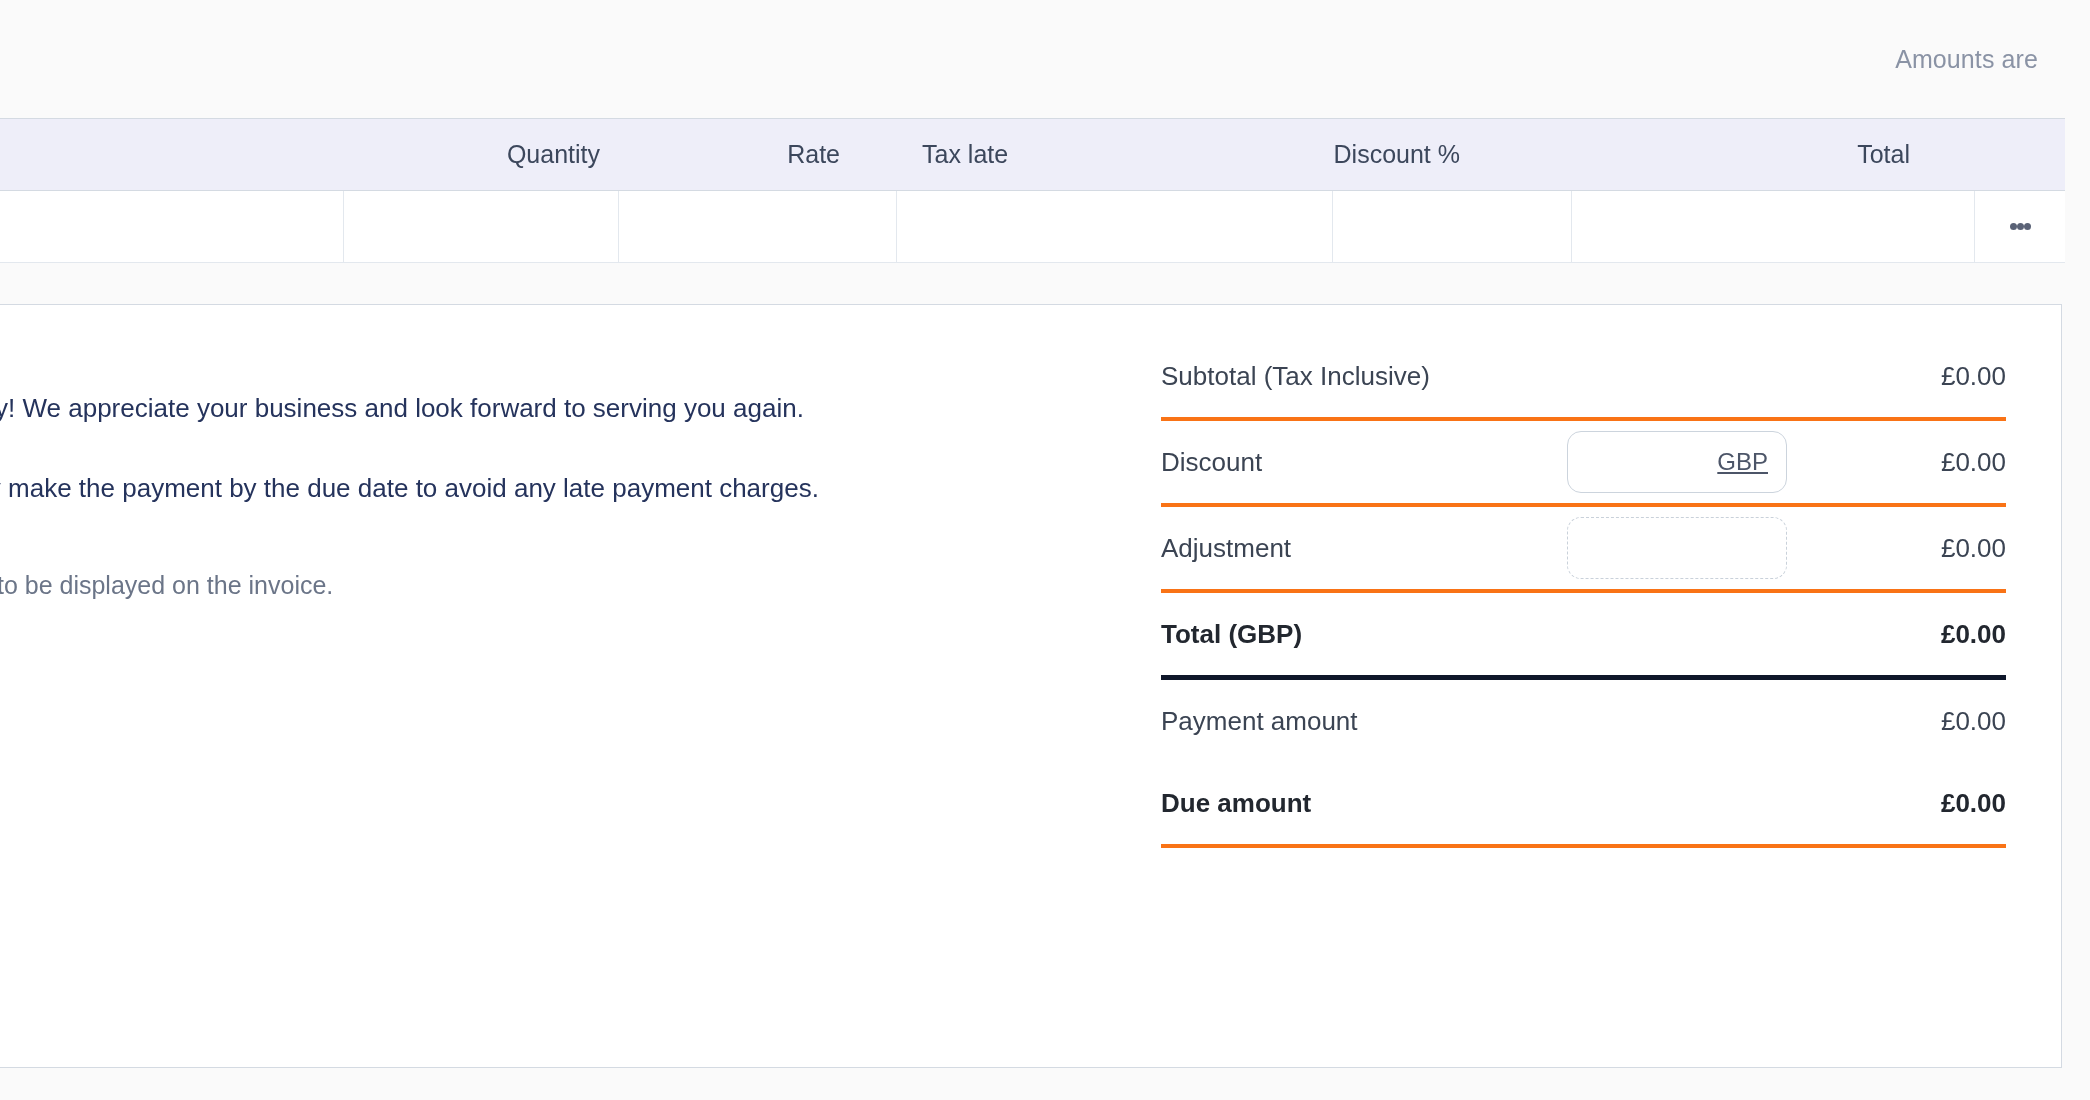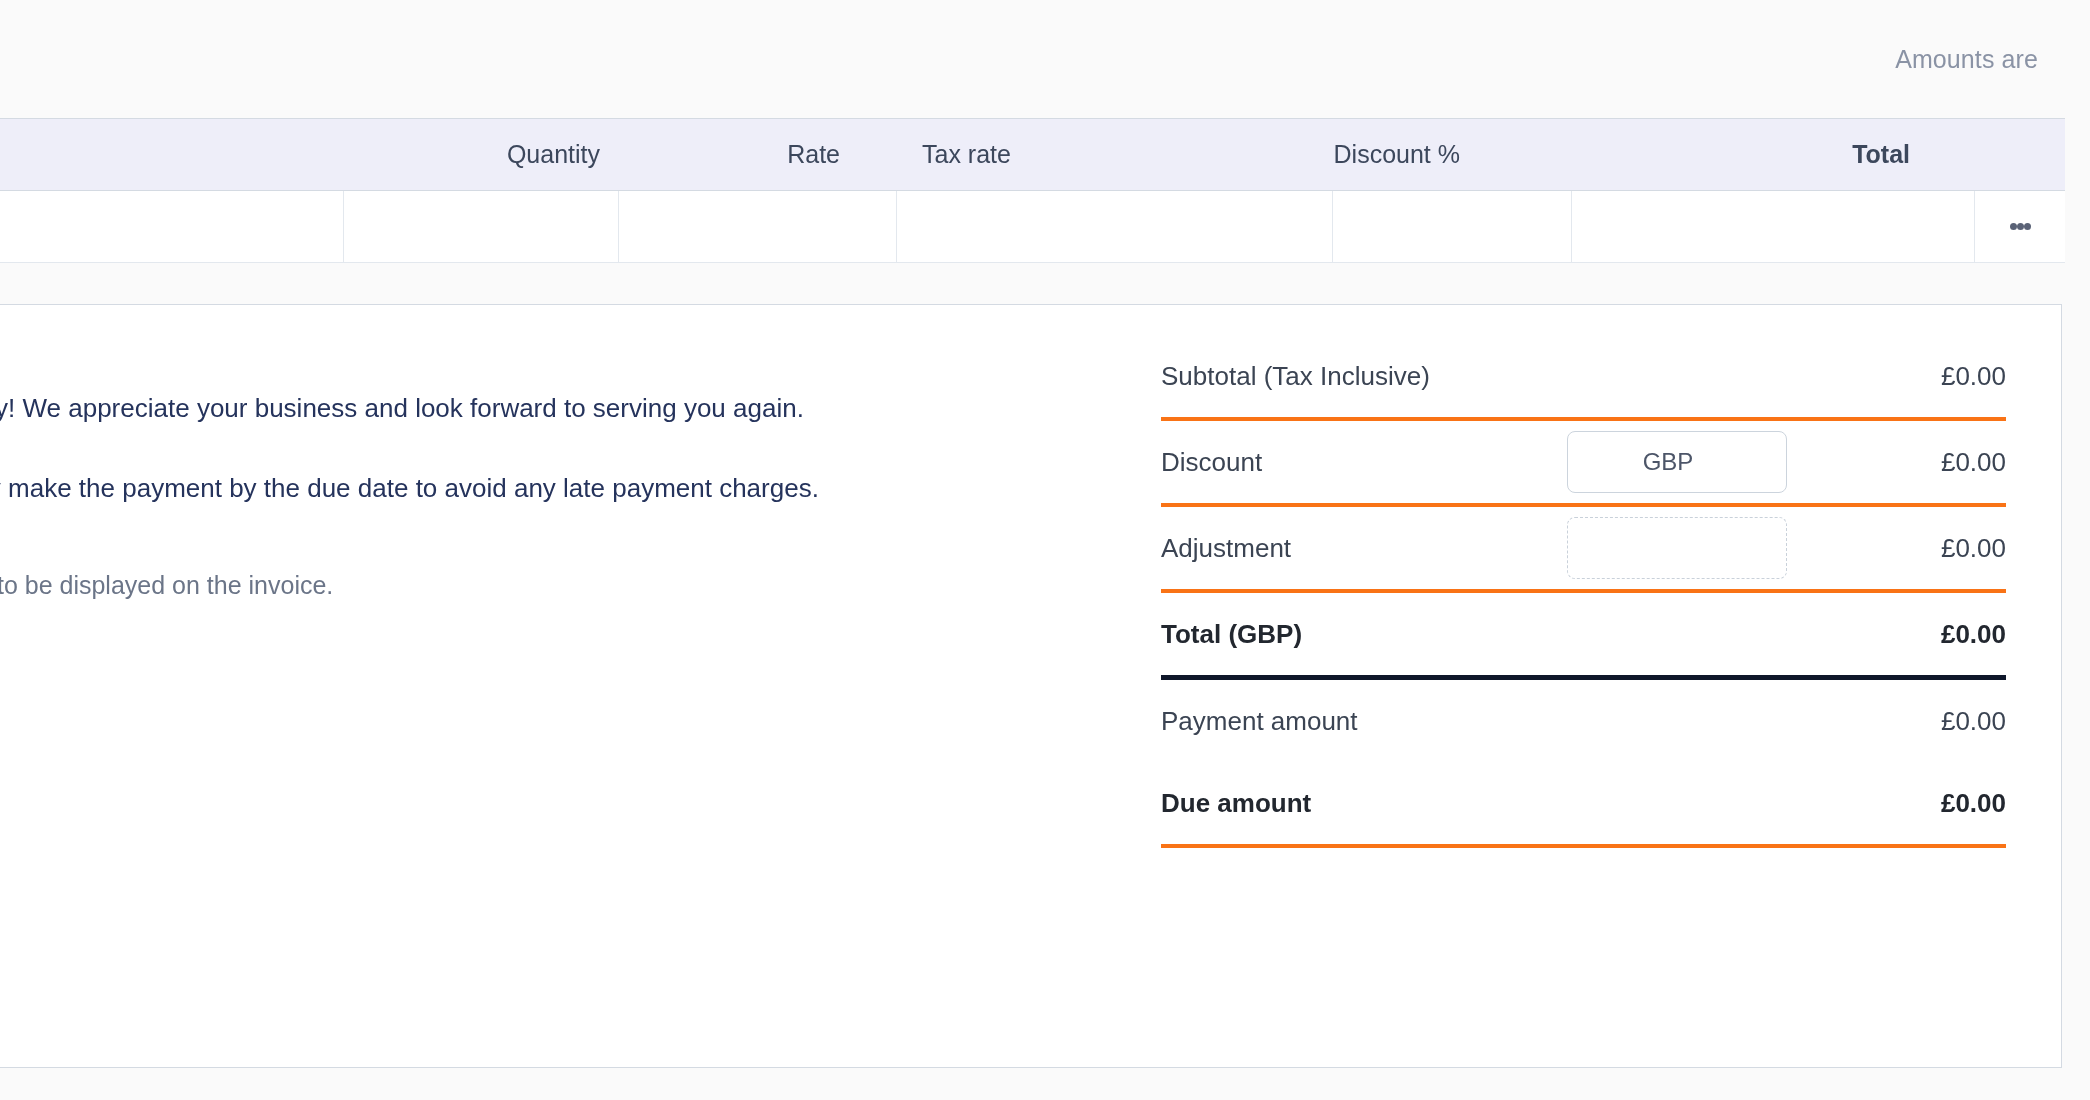--- a/index.html
+++ b/index.html
@@ -86,21 +86,21 @@
     height: 71px;
     line-height: 71px;
     font-size: 25px;
     color: #3c475c;
     white-space: nowrap;
   }
   .th-qty    { left: 420px;  width: 180px; text-align: right; }
   .th-rate   { left: 700px;  width: 140px; text-align: right; }
   .th-taxrate{ left: 922px;  }
   .th-disc   { left: 1270px; width: 190px; text-align: right; }
-  .th-total  { left: 1760px; width: 150px; text-align: right; font-weight: bold; }
+  .th-total  { left: 1760px; width: 150px; text-align: right; }
 
   .items-row {
     position: relative;
     height: 72px;
     background: #ffffff;
     border-bottom: 1px solid #e3e8ee;
     box-sizing: border-box;
   }
   .cell-div {
     position: absolute;
@@ -190,29 +190,30 @@
     text-align: right;
     min-width: 140px;
   }
   .t-value.bold { font-weight: bold; color: #22272f; }
   .t-input {
     position: absolute;
     left: 406px;
     width: 220px;
     height: 62px;
     border: 1px solid #ccd4dd;
-    border-radius: 8px;
+    border-radius: 14px;
     background: #ffffff;
     display: flex;
     align-items: center;
-    justify-content: center;
+    justify-content: flex-end;
     padding-right: 18px;
     box-sizing: border-box;
     font-size: 24px;
     color: #4c5568;
+    text-decoration: underline;
   }
   .t-input.dashed {
     border: 1px dashed #c9d1da;
     background: transparent;
   }
 
   
   .bottom-strip {
     position: absolute;
     left: 0; top: 1068px;
@@ -228,21 +229,21 @@
   <div class="topbar">
     <span class="amounts-label">Amounts are</span>
   </div>
 
   <div class="items-table">
 
     <div class="items-head">
 
       <div class="th th-qty">Quantity</div>
       <div class="th th-rate">Rate</div>
-      <div class="th th-taxrate">Tax rate</div>
+      <div class="th th-taxrate">Tax late</div>
       <div class="th th-disc">Discount %</div>
       <div class="th th-total">Total</div>
     </div>
 
     <div class="items-row">
       <div class="cell-div" style="left:343px"></div>
       <div class="cell-div" style="left:618px"></div>
       <div class="cell-div" style="left:896px"></div>
       <div class="cell-div" style="left:1332px"></div>
       <div class="cell-div" style="left:1571px"></div>

